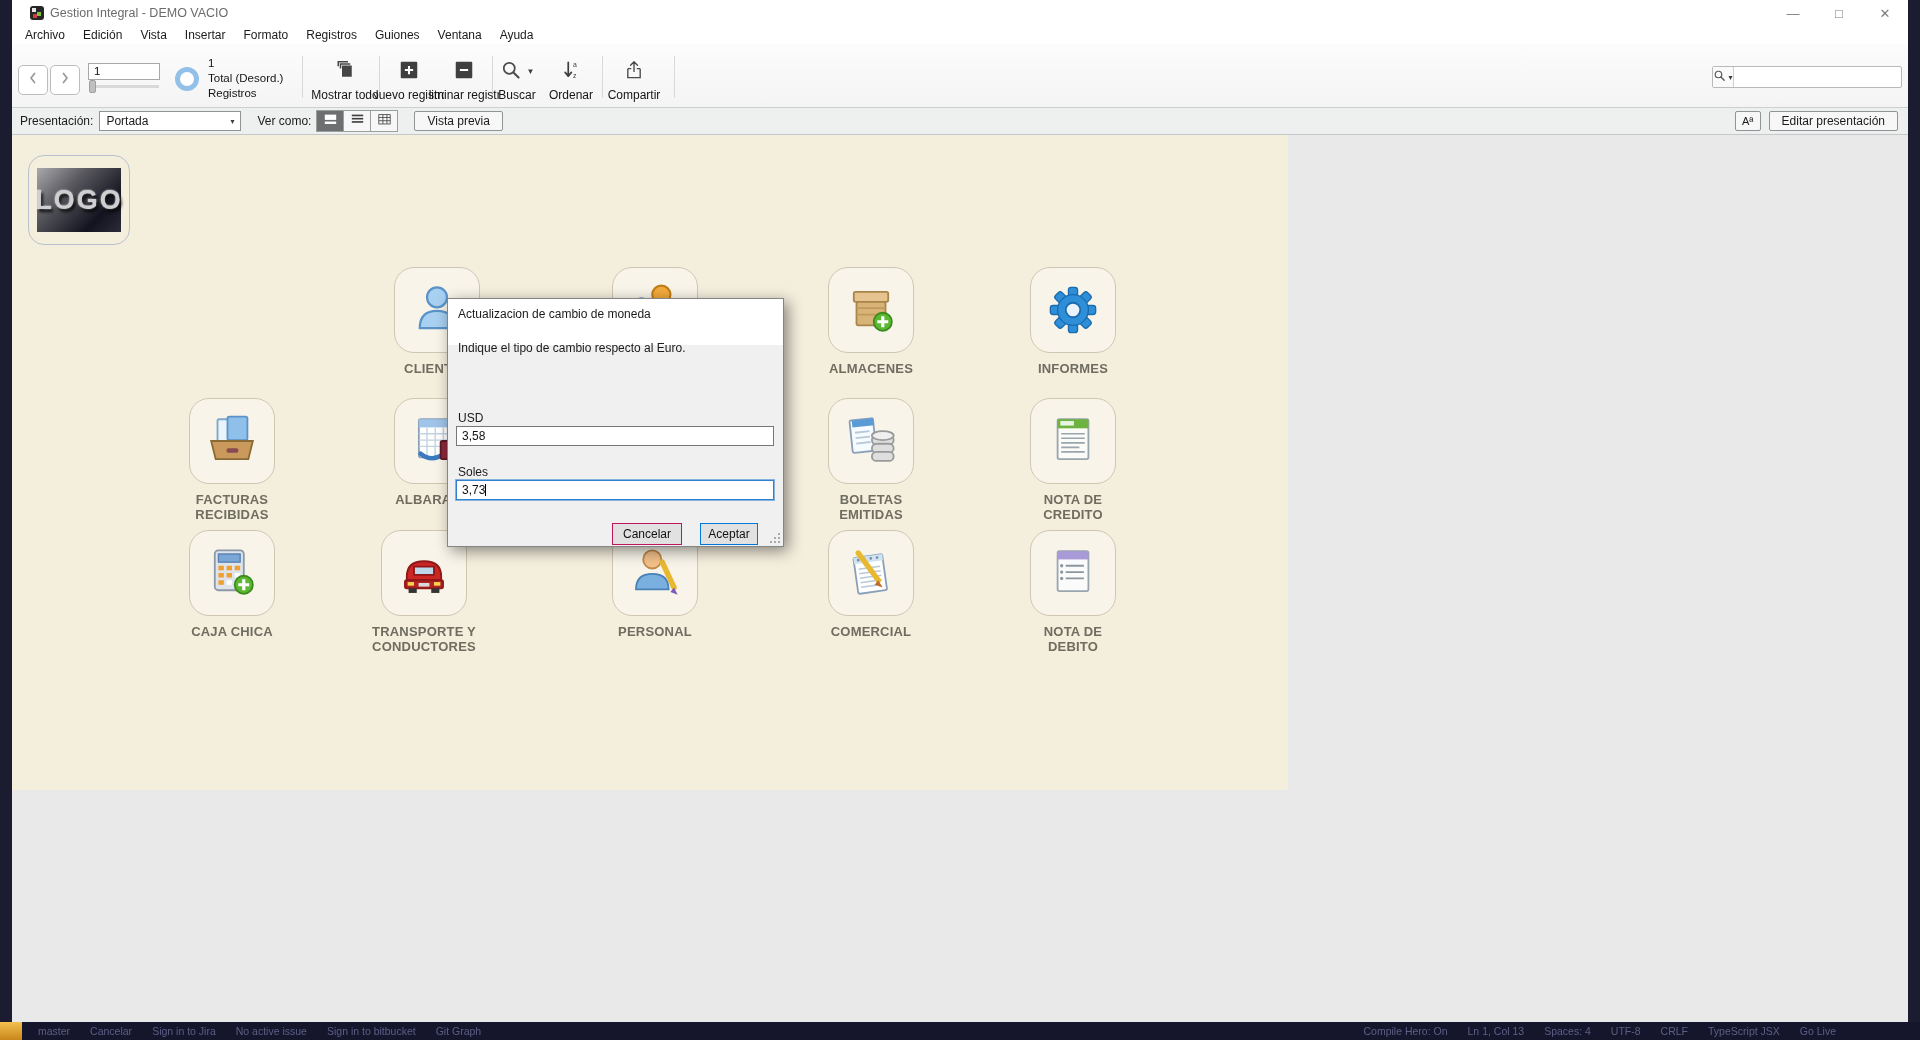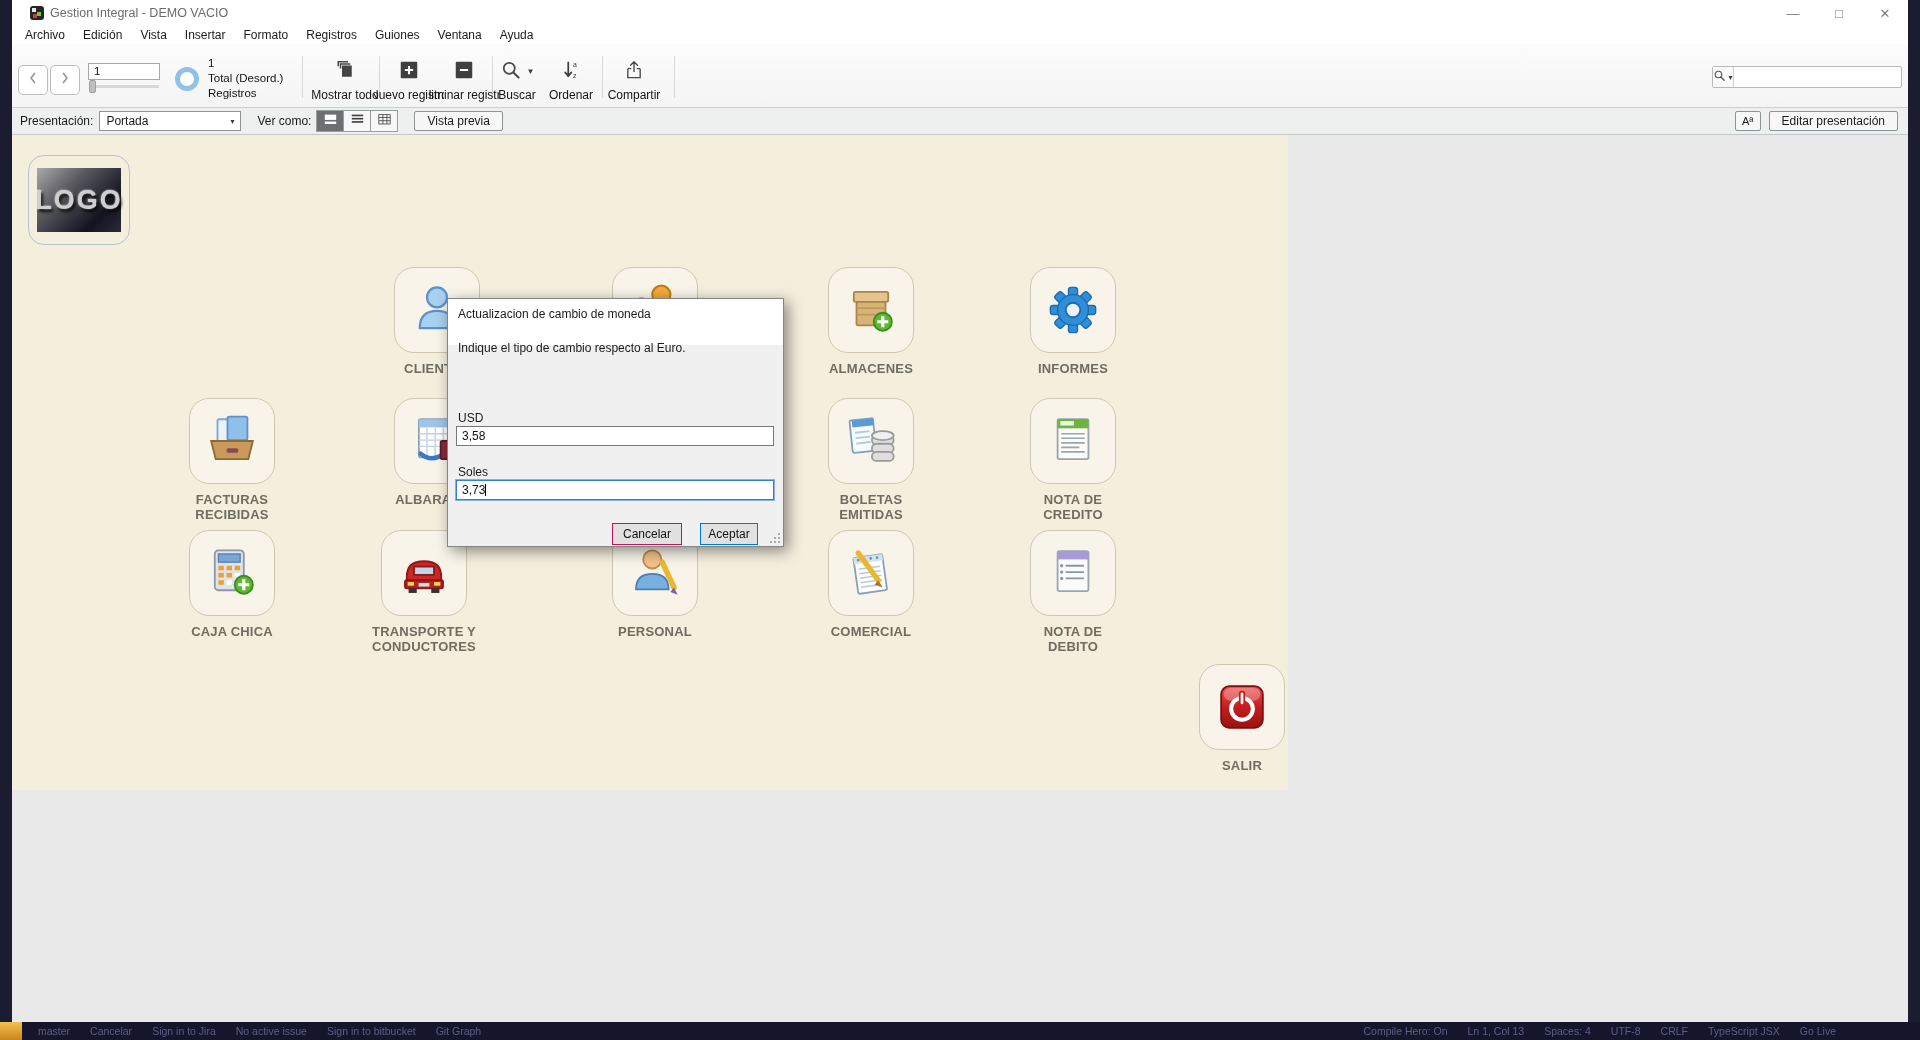--- a/index.html
+++ b/index.html
@@ -493,38 +493,20 @@
               <g fill="#8a96a0">
                 <circle cx="19.5" cy="24" r="1.8"></circle>
                 <circle cx="19.5" cy="31" r="1.8"></circle>
                 <circle cx="19.5" cy="38" r="1.8"></circle>
               </g>
             </svg>
           </div>
         <div class="lbl">NOTA DE DEBITO</div>
       </div>
 
-      <div class="tile p-exit">
-        <div class="box">
-            <svg width="58" height="58" viewBox="0 0 64 64" xmlns="http://www.w3.org/2000/svg">
-              <defs>
-                <linearGradient id="gr" x1="0" y1="0" x2="0" y2="1">
-                  <stop offset="0" stop-color="#ef5050"></stop>
-                  <stop offset="0.5" stop-color="#c41e1e"></stop>
-                  <stop offset="1" stop-color="#9a1212"></stop>
-                </linearGradient>
-              </defs>
-              <rect x="9" y="9" width="46" height="46" rx="9" fill="url(#gr)" stroke="#7a0f0f" stroke-width="2"></rect>
-              <rect x="12" y="11" width="40" height="14" rx="7" fill="#fff" opacity="0.28"></rect>
-              <circle cx="32" cy="34" r="12" fill="none" stroke="#fff" stroke-width="4.5"></circle>
-              <rect x="29.5" y="15" width="5" height="15" rx="2.5" fill="#fff" stroke="#c41e1e" stroke-width="2"></rect>
-            </svg>
-          </div>
-        <div class="lbl">SALIR</div>
-      </div>
     </div>
 
     <div class="dialog">
       <div class="dlg-title">Actualizacion de cambio de moneda</div>
       <div class="dlg-msg">Indique el tipo de cambio respecto al Euro.</div>
       <div class="dlg-label-usd">USD</div>
       <div class="dlg-field dlg-usd">3,58</div>
       <div class="dlg-label-soles">Soles</div>
       <div class="dlg-field dlg-soles"><span>3,73</span><span class="caret"></span></div>
       <div class="dlg-btn dlg-cancel">Cancelar</div>

